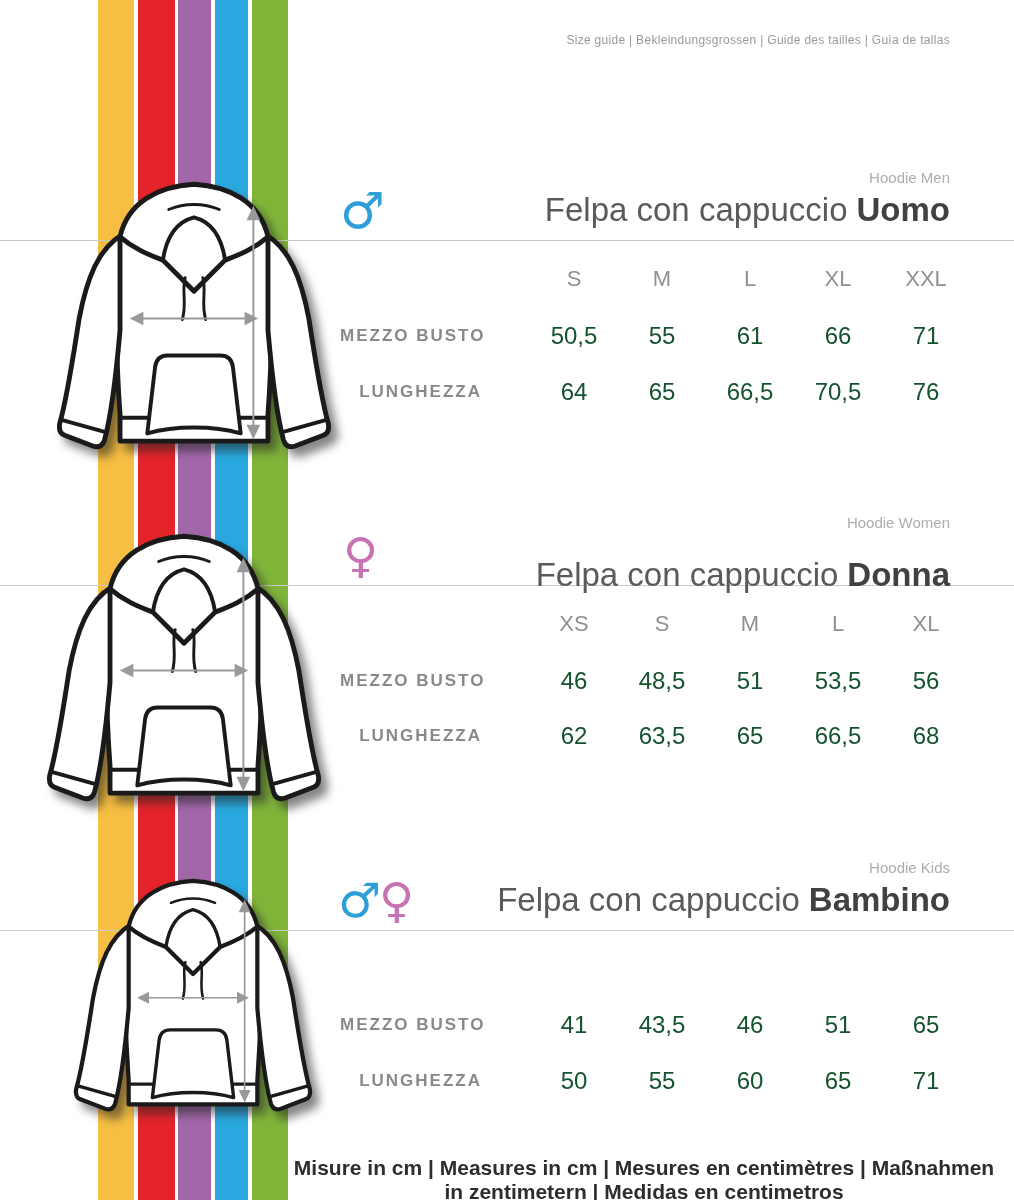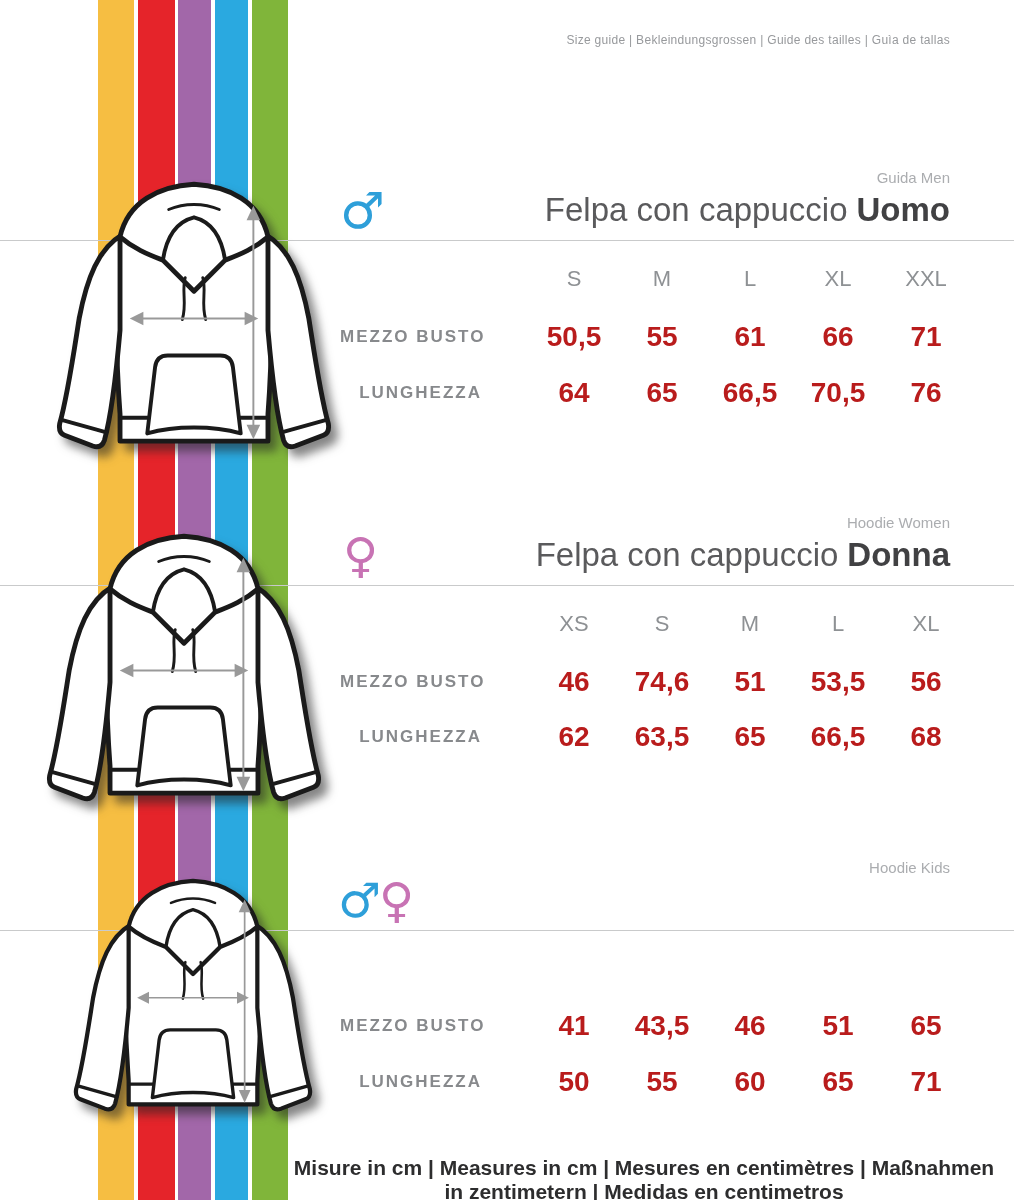--- a/index.html
+++ b/index.html
@@ -21,35 +21,35 @@
 
   
   .subtitle { position:absolute; top:33px; right:64px; font-size:12px; color:#97999c; letter-spacing:.3px; }
   .big-title { position:absolute; top:62px; right:64px; font-size:52px; font-weight:bold; color:#4a4a4c; letter-spacing:-1px; }
 
   
   .tag { position:absolute; right:64px; font-size:15px; color:#abadb0; }
   .tag-men { top:169px; } .tag-women { top:514px; } .tag-kids { top:859px; }
   .sec-title { position:absolute; right:64px; font-size:33px; color:#5a5a5c; white-space:nowrap; }
   .sec-title .bold { font-weight:bold; color:#414143; margin-left:9px; }
-  .t-men { top:191px;text-align:center; } .t-women { top:536px;margin-left:20px; } .t-kids { top:881px; }
+  .t-men { top:191px;text-align:center; } .t-women { top:556px;margin-left:20px; } .t-kids { top:881px; }
 
   .gicon { position:absolute; line-height:1; font-weight:bold; font-family:"DejaVu Sans",sans-serif; }
   .gi-men   { left:340px; top:186px; font-size:50px; }
   .gi-women { left:343px; top:531px; font-size:48px; }
   .gi-kids  { left:338px; top:876px; font-size:48px; letter-spacing:-2px; }
 
   
   .size-row { position:absolute; left:340px; width:630px; display:grid;
               grid-template-columns:190px 88px 88px 88px 88px 88px; align-items:center; height:30px; }
   .cell-label { text-align:right; padding-right:48px; font-size:17px; font-weight:bold;
                 color:#87898c; letter-spacing:2px; white-space:nowrap; }
   .cell-head  { text-align:center; font-size:22px; color:#8e9194; }
   .cell-anni  { color:#b2b4b7; font-size:17px; }
-  .cell-val   { text-align:center; font-size:28px; font-weight:bold; color:#b91c1c; }
+  .cell-val   { text-align:center; font-size:24px; font-weight:normal; color:#14532d; }
 
   .men-head { top:264px; }  .men-r1 { top:321px; }  .men-r2 { top:377px; }
   .wom-head { top:609px; }  .wom-r1 { top:666px; }  .wom-r2 { top:721px; }
   .kid-head { top:953px; }  .kid-r1 { top:1010px; } .kid-r2 { top:1066px; }
 
   
   .hoodie { position:absolute; filter:drop-shadow(7px 8px 5px rgba(35,35,35,.55)); }
   .h-men   { left:48px;  top:176px; width:292px; height:288px; }
   .h-women { left:38px;  top:528px; width:292px; height:288px; }
   .h-kids  { left:66px;  top:874px; width:254px; height:250px; }
@@ -118,21 +118,21 @@
   </svg>
   <svg class="hoodie h-women" viewBox="0 0 300 295">
     <use href="#hoodie-shape" xlink:href="#hoodie-shape"></use>
   </svg>
   <svg class="hoodie h-kids" viewBox="0 0 300 295">
     <use href="#hoodie-shape" xlink:href="#hoodie-shape"></use>
   </svg>
 
   <div class="subtitle">Size guide  |  Bekleindungsgrossen  |  Guide des tailles  |  Guìa de tallas</div>
 
-  <div class="tag tag-men">Guida Men</div>
+  <div class="tag tag-men">Hoodie Men</div>
   <div class="gicon gi-men" style="color: rgb(46, 159, 217);">♂</div>
   <div class="sec-title t-men">
     <span>Felpa con cappuccio</span><span class="bold">Uomo</span>
   </div>
 
   <div class="size-row men-head">
     <div class="cell-label cell-anni"></div>
     <div class="cell-head">S</div>
     <div class="cell-head">M</div>
     <div class="cell-head">L</div>
@@ -166,37 +166,40 @@
     <div class="cell-label cell-anni"></div>
     <div class="cell-head">XS</div>
     <div class="cell-head">S</div>
     <div class="cell-head">M</div>
     <div class="cell-head">L</div>
     <div class="cell-head">XL</div>
   </div>
   <div class="size-row wom-r1">
     <div class="cell-label">MEZZO BUSTO</div>
     <div class="cell-val">46</div>
-    <div class="cell-val">74,6</div>
+    <div class="cell-val">48,5</div>
     <div class="cell-val">51</div>
     <div class="cell-val">53,5</div>
     <div class="cell-val">56</div>
   </div>
   <div class="size-row wom-r2">
     <div class="cell-label">LUNGHEZZA</div>
     <div class="cell-val">62</div>
     <div class="cell-val">63,5</div>
     <div class="cell-val">65</div>
     <div class="cell-val">66,5</div>
     <div class="cell-val">68</div>
   </div>
 
   <div class="tag tag-kids">Hoodie Kids</div>
   <div class="gicon gi-kids">
     <span style="color: rgb(46, 159, 217);">♂</span><span style="color: rgb(200, 115, 180);">♀</span>
+  </div>
+  <div class="sec-title t-kids">
+    <span>Felpa con cappuccio</span><span class="bold">Bambino</span>
   </div>
 
   <div class="size-row kid-r1">
     <div class="cell-label">MEZZO BUSTO</div>
     <div class="cell-val">41</div>
     <div class="cell-val">43,5</div>
     <div class="cell-val">46</div>
     <div class="cell-val">51</div>
     <div class="cell-val">65</div>
   </div>

